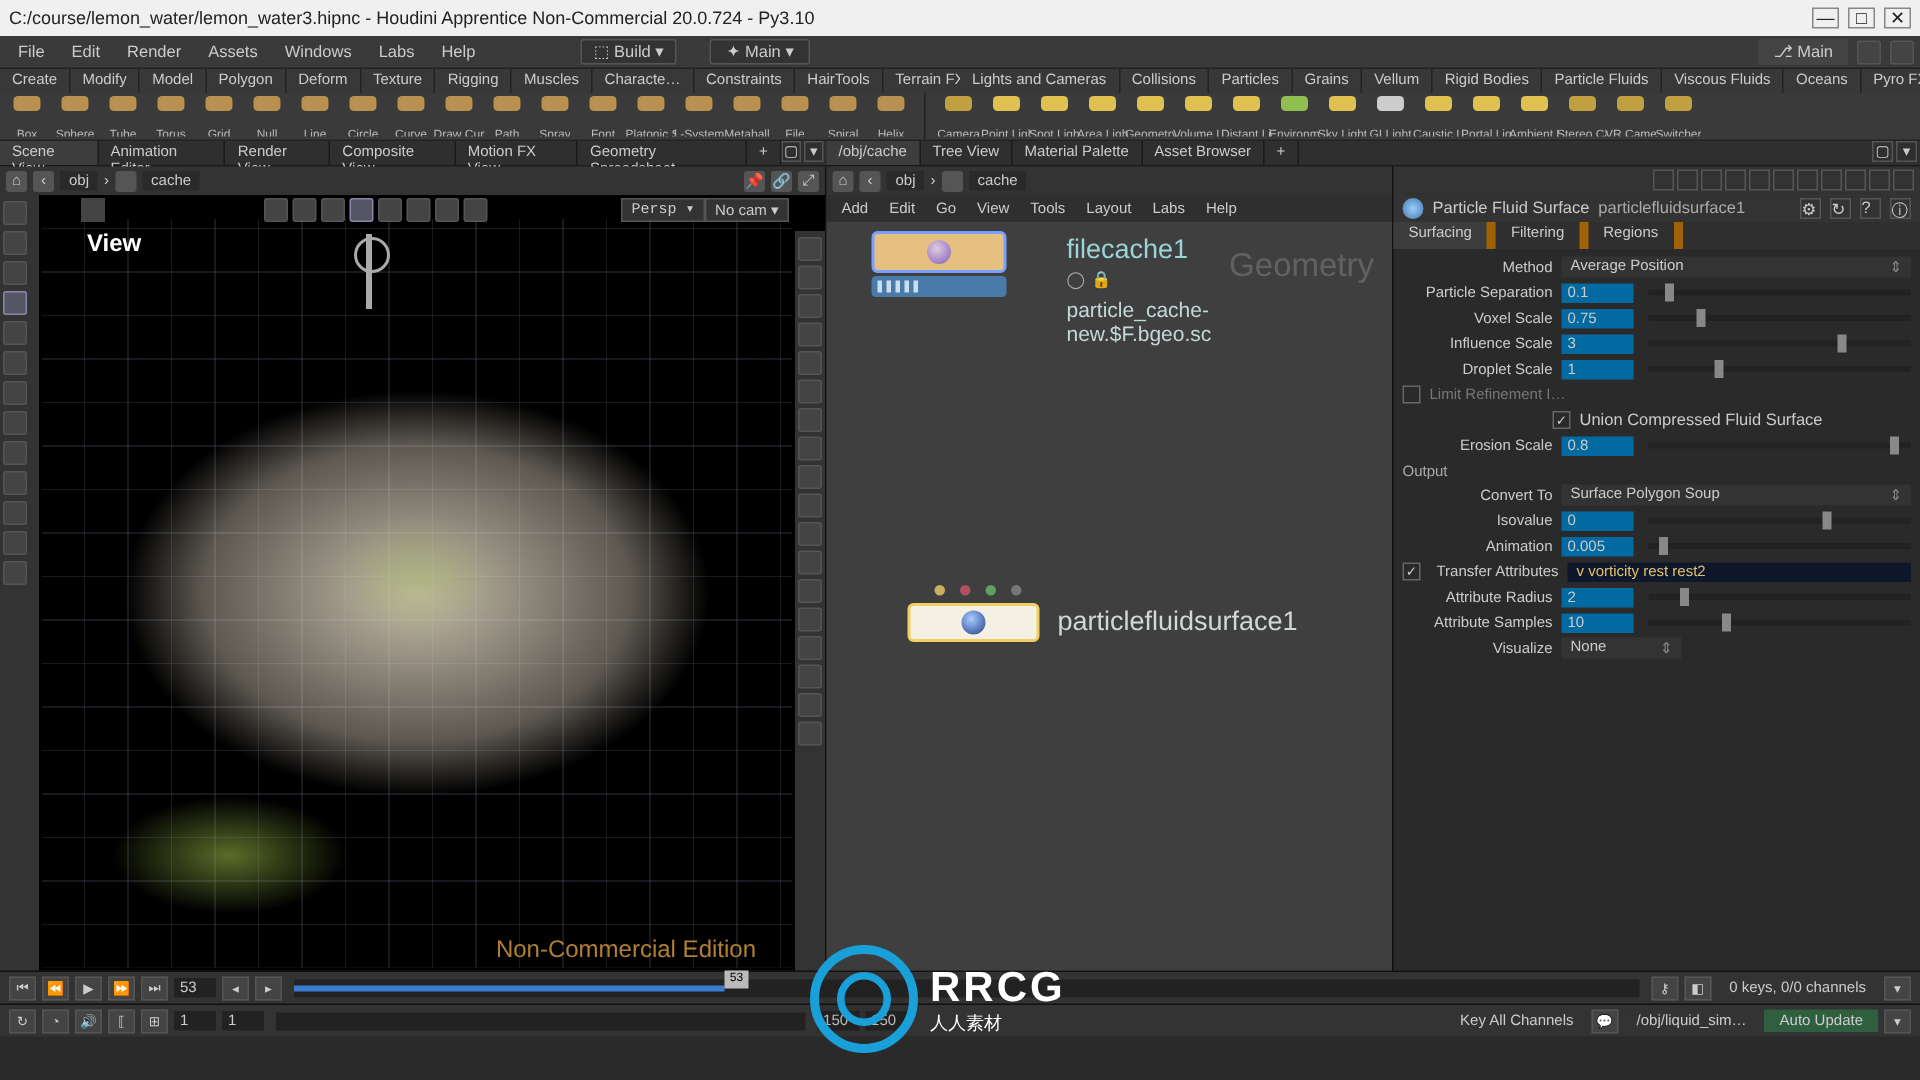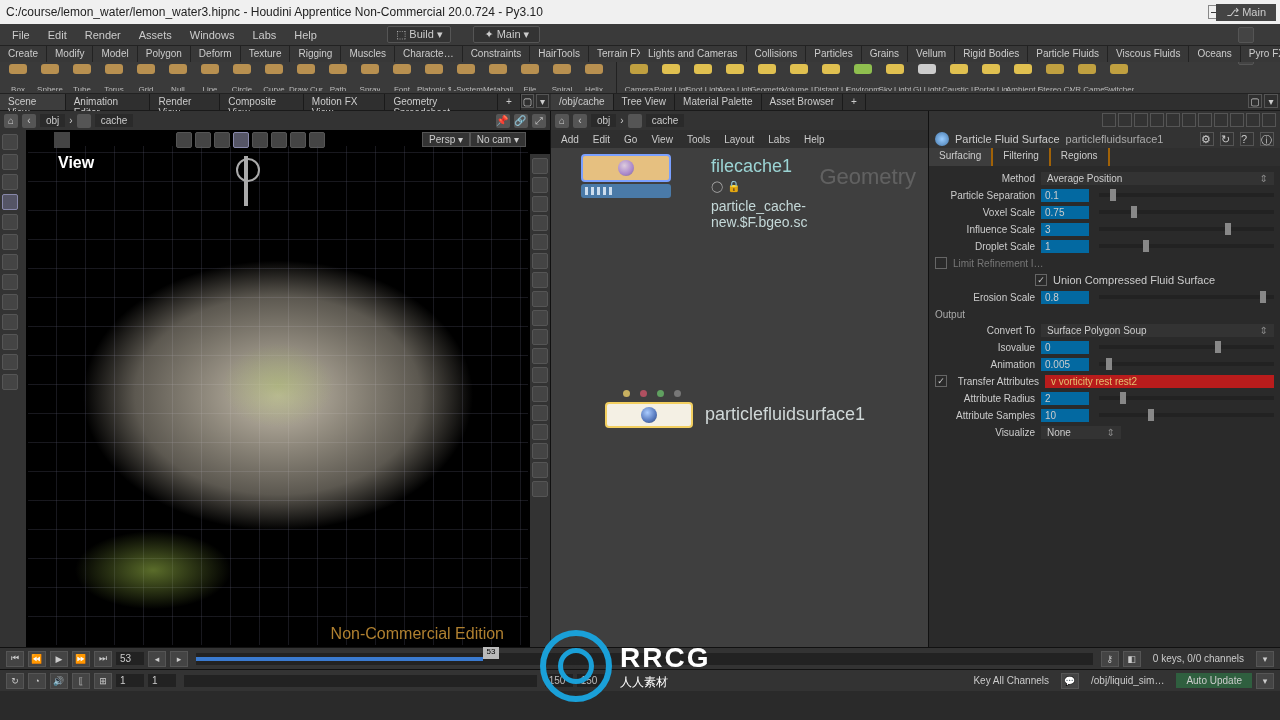--- a/index.html
+++ b/index.html
@@ -8,21 +8,21 @@
 
 .titlebar { background: #f0f0f0; color: #222; height: 24px; display: flex; align-items: center; padding: 0 6px; font-size: 12px; justify-content: space-between; }
 .titlebar .right { display: flex; gap: 6px; }
 .winbtn { width: 18px; height: 14px; border: 1px solid #888; display: flex; align-items: center; justify-content: center; cursor: pointer; }
 
 
 .menubar { background: #3a3a3a; height: 21px; display: flex; align-items: center; padding: 0 4px; gap: 2px; }
 .menuitem { padding: 2px 8px; cursor: pointer; }
 .build-chip { background: #333; border: 1px solid #555; padding: 1px 8px; margin-left: 60px; border-radius: 2px; }
 .main-chip { background: #333; border: 1px solid #555; padding: 1px 10px; margin-left: 20px; border-radius: 2px; }
-.menubar .right { margin-left: auto; display: flex; gap: 6px; align-items: center; flex-direction: column; }
+.menubar .right { margin-left: auto; display: flex; gap: 6px; align-items: center; }
 .mainbadge { background: #444; padding: 2px 10px; }
 
 
 .shelftabs { background: #383838; height: 17px; display: flex; font-size: 10px; border-top: 1px solid #222; }
 .shelftab { padding: 2px 8px; border-right: 1px solid #222; cursor: pointer; white-space: nowrap; }
 .shelftabs.left { width: 640px; }
 .shelftabs.right { flex: 1; }
 .shelftabs-row { display: flex; }
 
 
@@ -55,21 +55,21 @@
 
 .viewport { flex: 1; position: relative; background: #000; display: flex; }
 .vp-left-strip { width: 26px; background: #333; display: flex; flex-direction: column; gap: 4px; padding: 4px 2px; }
 .vp-right-strip { width: 20px; background: #333; display: flex; flex-direction: column; gap: 3px; padding: 4px 2px; position: absolute; right: 0; top: 24px; bottom: 0; }
 .vpicon { width: 16px; height: 16px; background: #444; border: 1px solid #555; border-radius: 2px; cursor: pointer; }
 .vpicon.active { background: #556; border-color: #88a; }
 .vptop-left { position: absolute; top: 2px; left: 150px; display: flex; gap: 3px; }
 .viewlabel { position: absolute; top: 24px; left: 32px; color: #fff; font-size: 16px; font-weight: bold; }
 .edition { position: absolute; bottom: 4px; right: 26px; color: #b08030; font-size: 16px; }
 .vp-canvas { flex:1; position: relative; overflow: hidden; margin-right: 20px; }
-.persp { position: absolute; top: 2px; right: 60px; background: #333; border: 1px solid #555; padding: 1px 6px; font-size: 10px; }
+.persp { position: absolute; top: 2px; right: 60px; background: #333; border: 1px solid #555; padding: 1px 6px; font-size: 10px; font-family: Liberation Mono, monospace; }
 .nocamp { position: absolute; top: 2px; right: 4px; background: #333; border: 1px solid #555; padding: 1px 6px; font-size: 10px; }
 
 
 .vp-canvas .bg { position:absolute; inset: 16px 2px 2px 2px; background:
   radial-gradient(120px 60px at 25% 85%, rgba(150,180,70,.6), transparent 65%),
   radial-gradient(80px 60px at 50% 48%, rgba(150,180,70,.35), transparent 70%),
   radial-gradient(260px 180px at 50% 50%, rgba(230,220,200,.85), rgba(230,220,200,.4) 55%, transparent 75%),
   repeating-linear-gradient(0deg, transparent 0 28px, rgba(80,80,100,.3) 28px 29px),
   repeating-linear-gradient(90deg, transparent 0 28px, rgba(80,80,100,.3) 28px 29px);
 }
@@ -103,33 +103,33 @@
 .port { width: 7px; height: 7px; border-radius:50%; }
 .port.y { background:#c7b060; } .port.r { background:#b05060; } .port.g { background:#60a060; }
 .port.gr { background:#777; }
 .nlabel2 { position: absolute; left: 100px; top: 2px; color: #d0d8d8; font-size: 18px; }
 
 
 .parm-header { height: 19px; background: #333; display:flex; align-items:center; gap:6px; padding: 0 6px; font-size: 11px; }
 .parm-header .ico { width:14px; height:14px; background: radial-gradient(circle,#9cf,#47a); border-radius:50%; }
 .parm-header .spacer { flex:1; }
 .parmtabs { display:flex; background:#2f2f2f; height: 18px; font-size: 10px; }
-.parmtab { padding: 2px 10px; cursor:pointer; border-right: 2px solid #a16207; }
+.parmtab { padding: 2px 10px; cursor:pointer; border-right: 6px solid #a16207; }
 .parmtab.active { background:#3d3d3d; }
 .parms { flex:1; padding: 4px 6px; overflow: hidden; }
 .prow { display:flex; align-items:center; height: 16px; margin-bottom: 1px; gap: 6px; }
 .prow .plabel { width: 100px; text-align: right; font-size: 10px; color: #ccc; }
 .prow .pval { width: 48px; background:#0369a1; padding: 1px 4px; font-size: 10px; }
 .prow .slider { flex:1; height: 4px; background:#222; position:relative; margin-left: 4px; }
 .prow .slider .thumb { position:absolute; top:-4px; width:6px; height:12px; background:#888; }
 .prow .cb { width:12px; height:12px; border:1px solid #666; }
 .prow .cb.on::after { content:"✓"; color:#ccc; font-size:9px; display:block; text-align:center; line-height:10px; }
 .prow .dd { flex:1; background:#333; padding:1px 6px; font-size:10px; display:flex; justify-content:space-between; }
 .prow .dd .chev { color:#888; }
-.prow .textv { flex:1; background:#b91c1c; padding:1px 6px; font-size:10px; color:#e4c070; }
+.prow .textv { flex:1; background:#0f172a; padding:1px 6px; font-size:10px; color:#e4c070; }
 .sect { font-size: 10px; color:#aaa; margin: 4px 0 2px; }
 
 
 .playbar { height: 22px; background:#333; display:flex; align-items:center; gap:4px; padding: 0 6px; border-top: 1px solid #111; }
 .pbtn { width:18px; height:16px; background:#444; border:1px solid #555; display:flex; align-items:center; justify-content:center; font-size:9px; cursor:pointer; }
 .framefield { width:28px; background:#222; padding:1px 4px; font-size:10px; }
 .timeline { flex:1; height: 12px; background:#222; position:relative; margin: 0 4px; }
 .timeline .played { position:absolute; left:0; top:4px; height:4px; width:32%; background:#3a7acf; }
 .timeline .mark { position:absolute; top:-6px; width:16px; height:12px; background:#bbb; color:#000; font-size:8px; text-align:center; }
 .statuschip { background:#333; padding:2px 8px; font-size:10px; }

